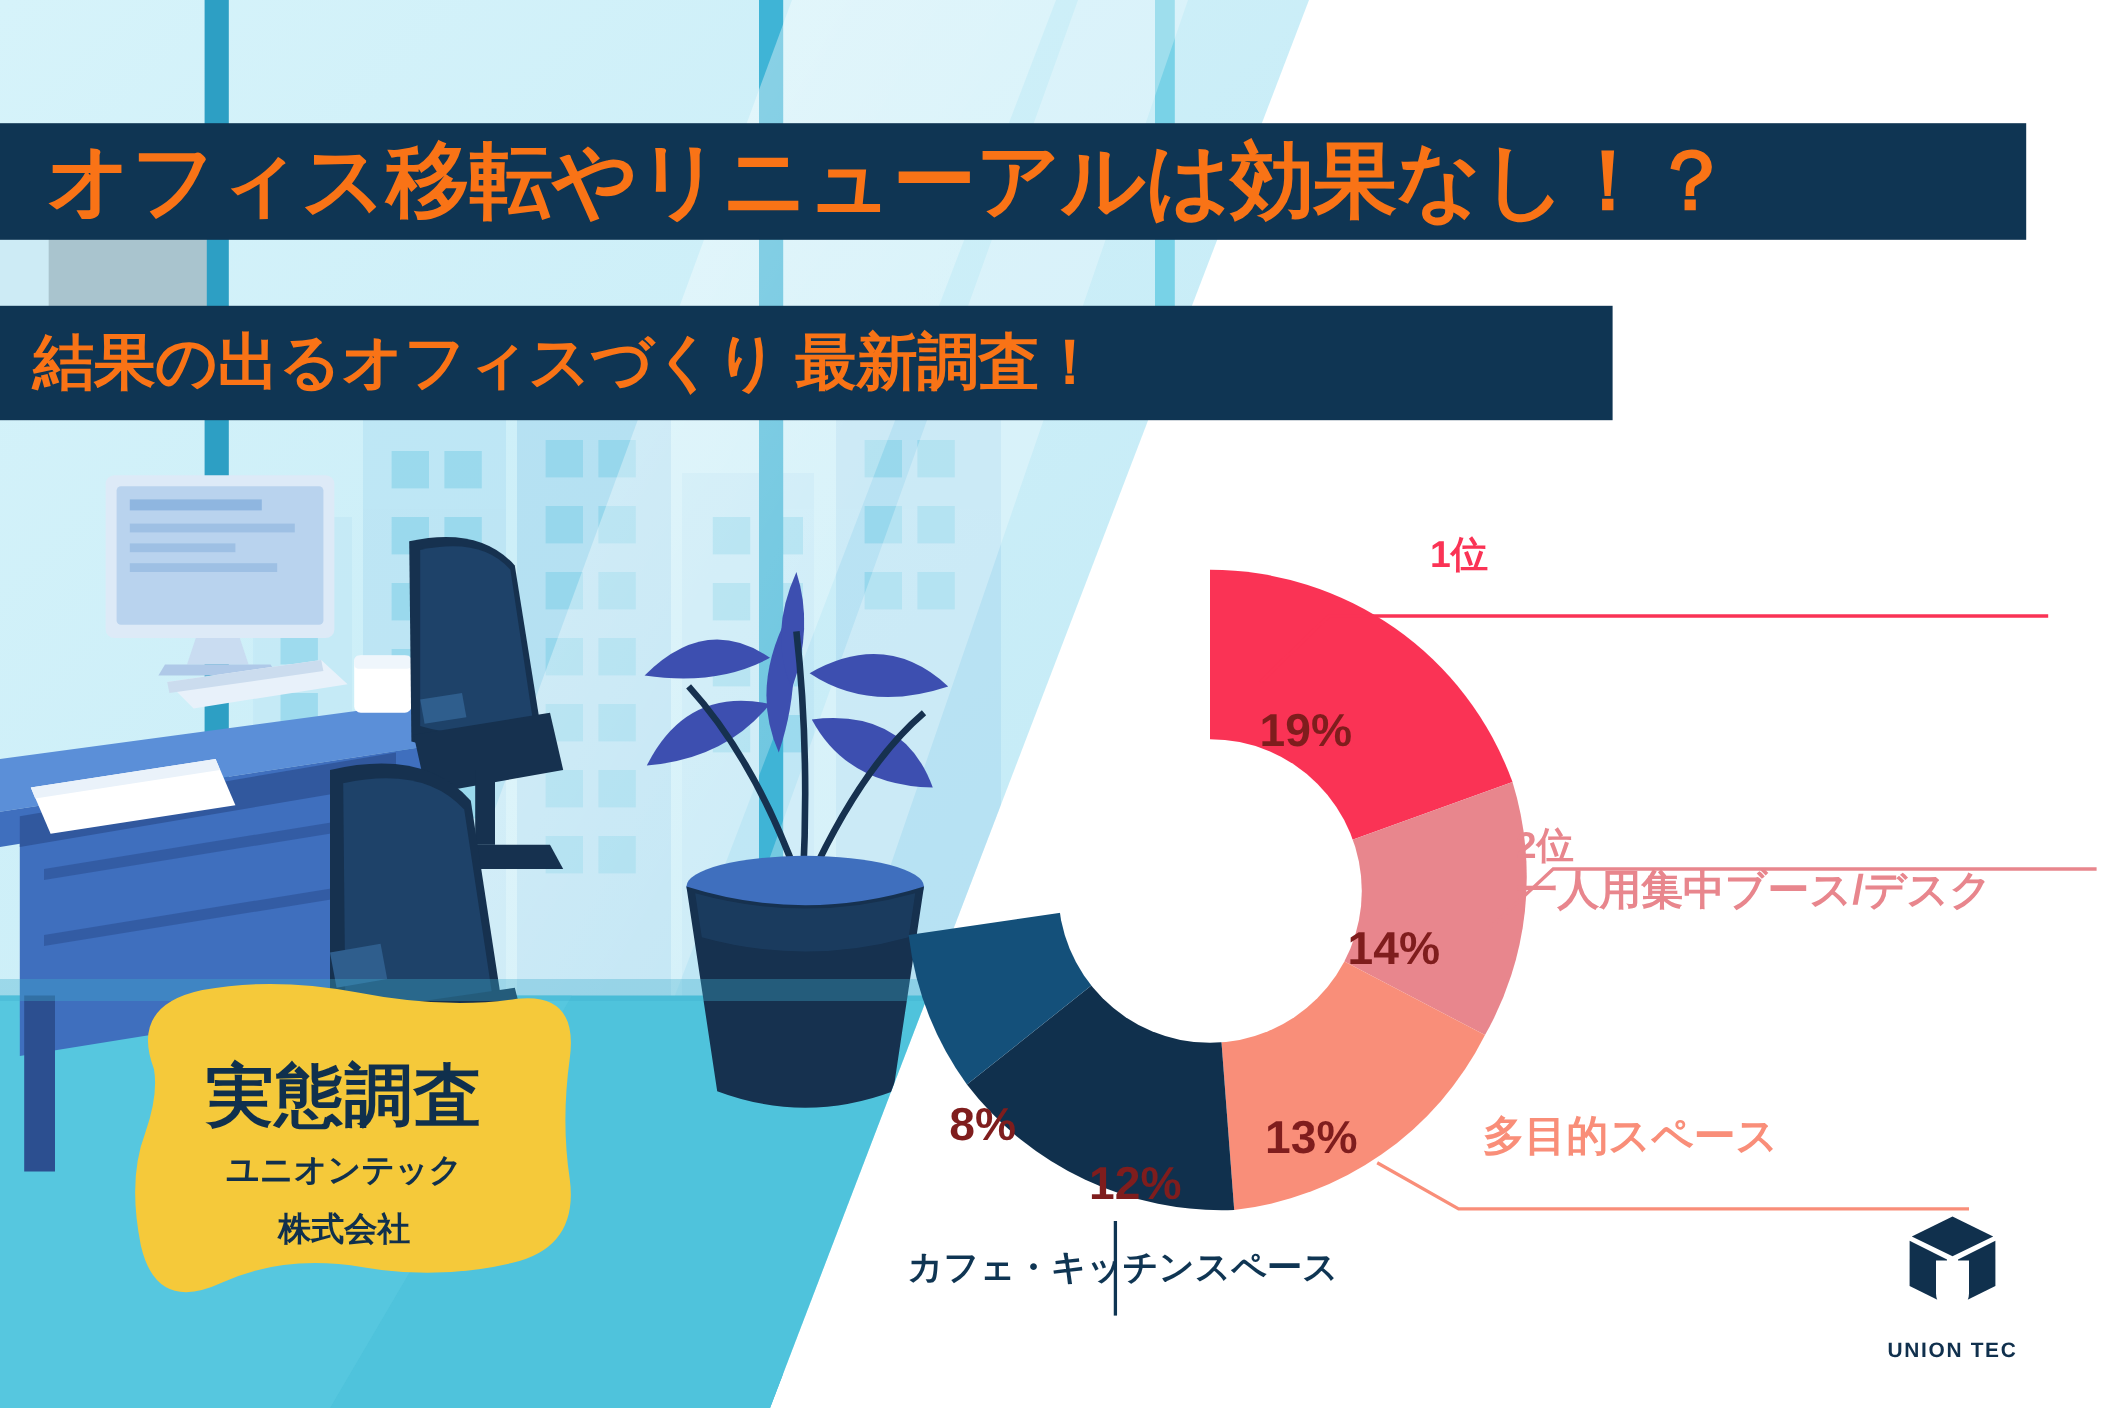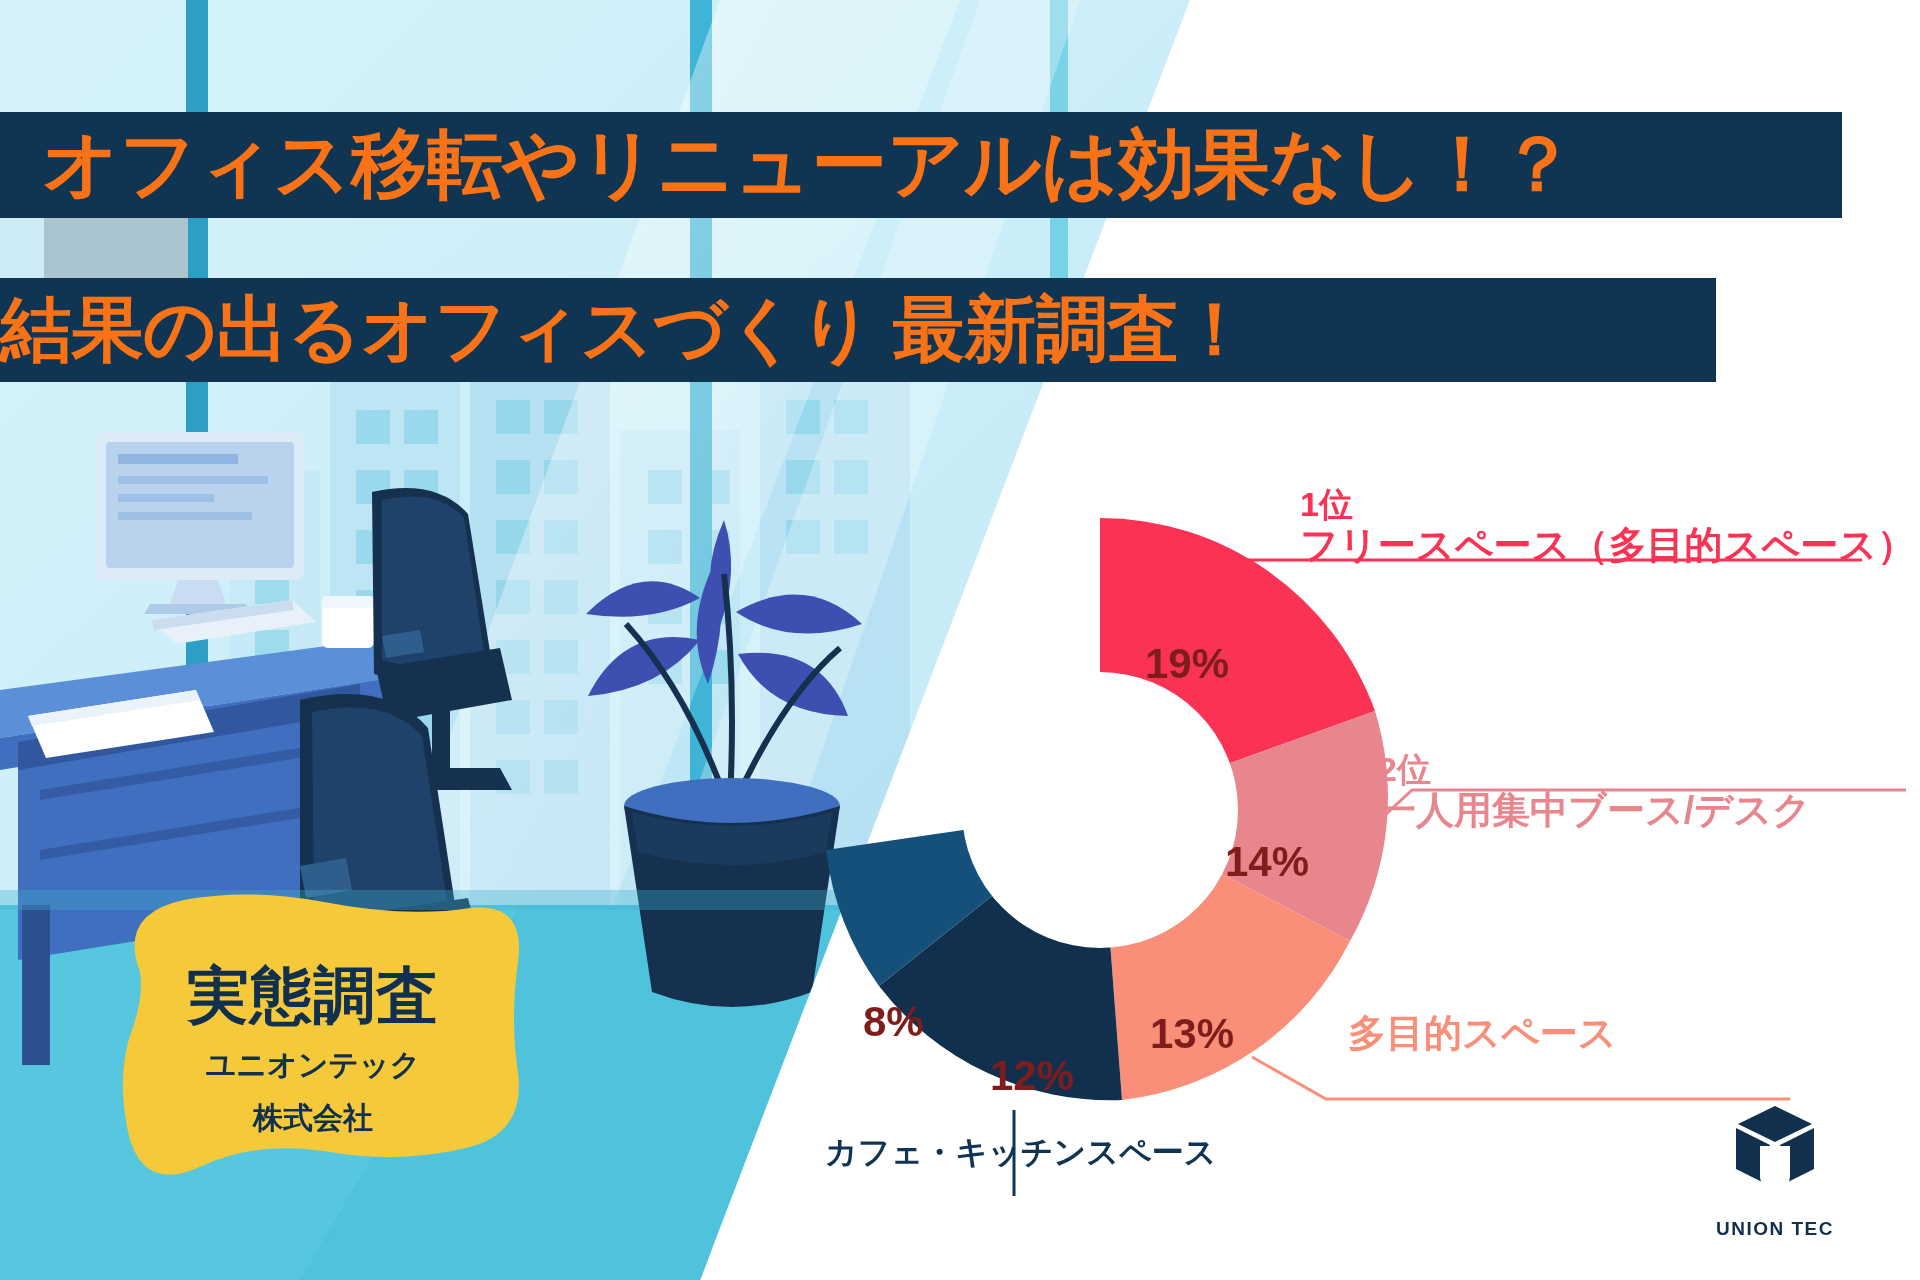--- a/index.html
+++ b/index.html
@@ -27,22 +27,23 @@
     letter-spacing:-0.5px;
   }
   #title1 {
     left:0; top:112px; height:106px;
     width:1842px;
     padding-left:42px;
     font-size:76px;
   }
   #title2 {
     left:0; top:278px; height:104px;
-    width:1716px;
-    font-size:72px;
+    width:1466px;
+    padding-left:30px;
+    font-size:56px;
   }
 
   
   #chart-wrap { position:absolute; left:790px; top:500px; width:620px; height:620px; }
   #donut { width:620px; height:620px; display:block; }
 
   .slice-label {
     position:absolute;
     color:#7f1d1d;
     font-weight:bold;
@@ -287,21 +288,20 @@
 
   <svg id="leaders" viewBox="0 0 1920 1280">
     <polyline points="1146,620 1208,560 1862,560" fill="none" stroke="#FA3355" stroke-width="3"></polyline>
     <polyline points="1354,844 1412,790 1906,790" fill="none" stroke="#E8868D" stroke-width="3"></polyline>
     <polyline points="1252,1057 1326,1099 1790,1099" fill="none" stroke="#F98E79" stroke-width="3"></polyline>
     <polyline points="1014,1110 1014,1196" fill="none" stroke="#0F3553" stroke-width="3"></polyline>
   </svg>
 
   <div class="callout" id="lbl1">
     <span class="rank">1位</span>
-    <span class="name">フリースペース（多目的スペース）</span>
   </div>
 
   <div class="callout" id="lbl2">
     <span class="rank">2位</span>
     <span class="name">一人用集中ブース/デスク</span>
   </div>
 
   <div class="callout" id="lbl3">
     <span class="name">多目的スペース</span>
   </div>

